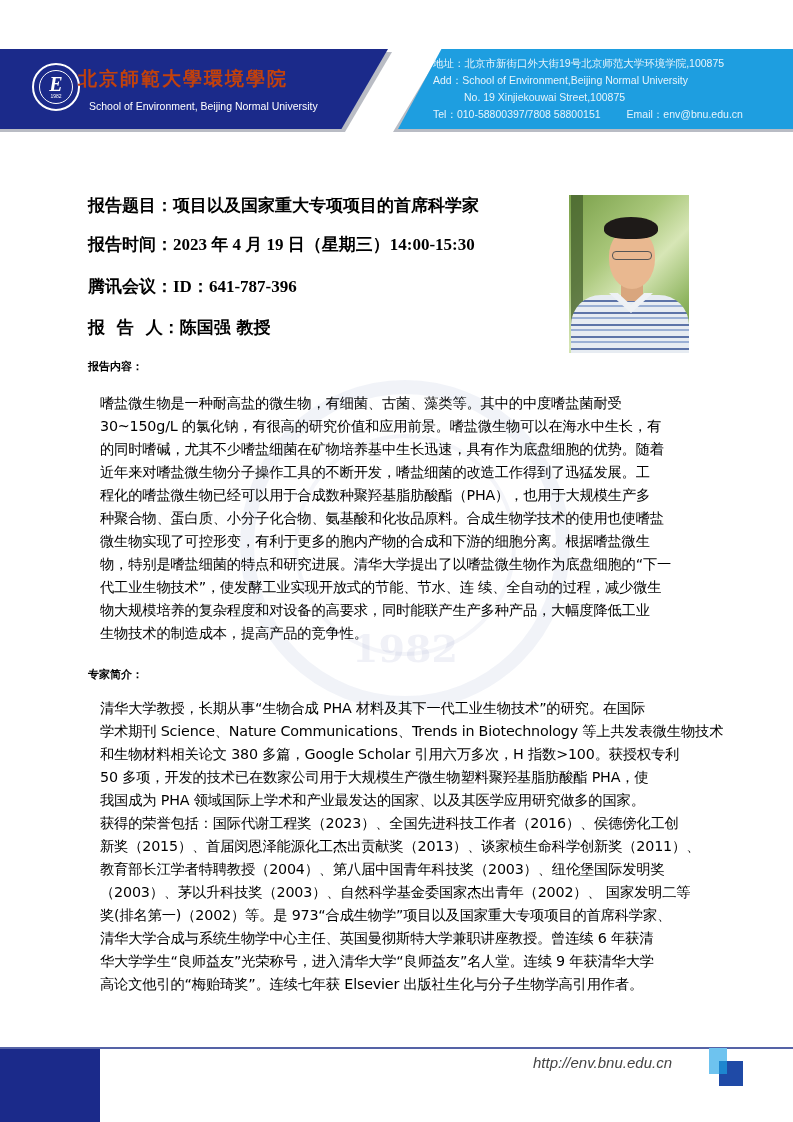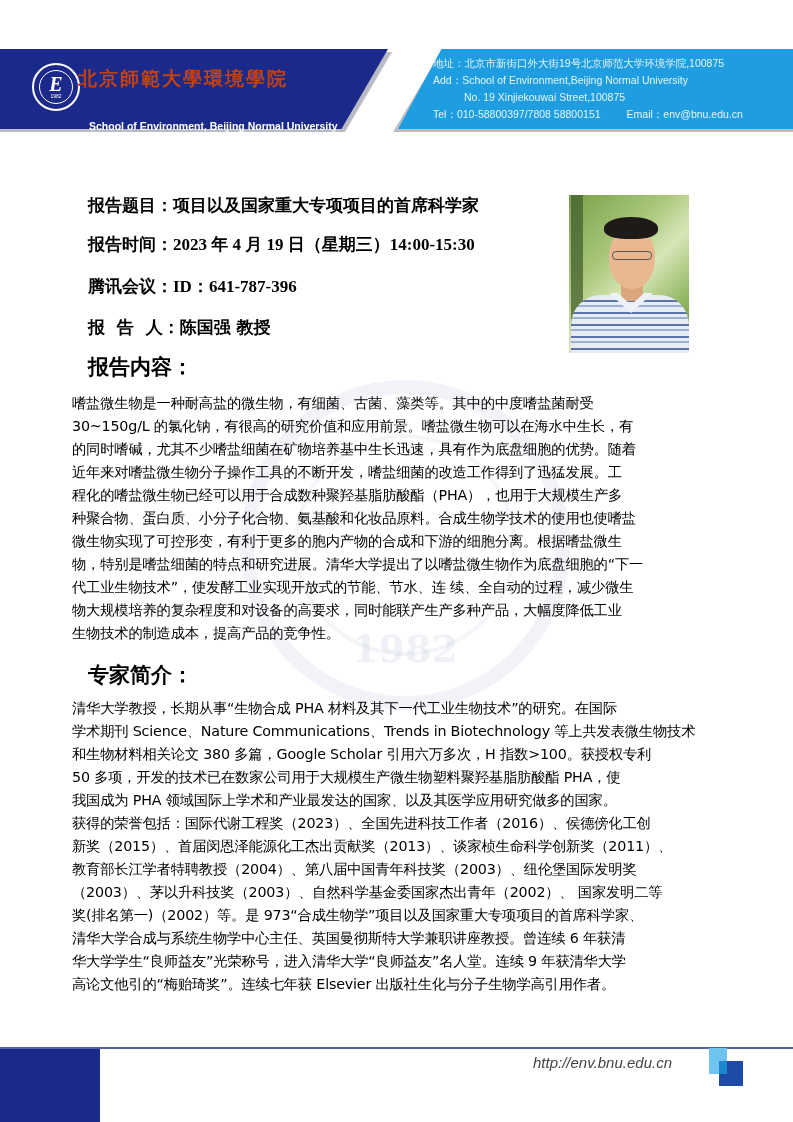--- a/index.html
+++ b/index.html
@@ -40,21 +40,21 @@
   }
   .logo-letter { font-family: "Liberation Serif", serif; font-style: italic; font-weight: bold; font-size: 20px; line-height: 18px; }
   .logo-year { font-family: "Liberation Sans", sans-serif; font-size: 5px; line-height: 6px; }
   .school-cn {
     position: absolute; left: 78px; top: 14px; color: #c2410c;
     font-family: "DejaVu Serif", serif; font-size: 19px; font-weight: bold; letter-spacing: 2px;
     line-height: 30px; white-space: nowrap;
   }
   .school-en {
     position: absolute; left: 89px; top: 51px; color: #fff;
-    font-family: "Liberation Sans", sans-serif; font-size: 10.5px; font-weight: bold; white-space: nowrap; margin-top: 20px;
+    font-family: "Liberation Sans", sans-serif; font-size: 10.5px; font-weight: normal; white-space: nowrap;
   }
   .contact {
     position: absolute; left: 433px; top: 6px; color: #e6f4fc;
     font-family: "Liberation Sans", "DejaVu Sans", sans-serif; font-size: 10.5px; line-height: 17px;
     white-space: nowrap;
   }
   .contact .indent { padding-left: 31px; }
   .contact .gap { display: inline-block; width: 26px; }
 
   
@@ -79,28 +79,28 @@
   .photo .glasses { position: absolute; left: 43px; top: 56px; width: 40px; height: 9px; border: 1.5px solid #555; border-radius: 4px; }
   .photo .neck { position: absolute; left: 52px; top: 88px; width: 22px; height: 18px; background: #d9a67e; }
   .photo .shirt {
     position: absolute; left: 2px; top: 100px; width: 118px; height: 60px; border-radius: 30px 30px 0 0;
     background: repeating-linear-gradient(180deg, #e7ecf2 0 5px, #5d74a8 5px 7px, #e7ecf2 7px 10px, #9bb0d4 10px 12px);
   }
   .photo .collar { position: absolute; left: 40px; top: 98px; width: 44px; height: 20px; background: #eef1f5; clip-path: polygon(0 0, 50% 100%, 100% 0, 80% 0, 50% 60%, 20% 0); }
 
   
   .section-title {
-    position: absolute; left: 88px; font-size: 21px; font-weight: bold; line-height: 21px;
+    position: absolute; left: 88px; font-size: 11px; font-weight: bold; line-height: 21px;
     font-family: "DejaVu Serif", "Liberation Serif", serif;
   }
   .st1 { top: 356px; }
   .st2 { top: 664px; }
 
   .para {
-    position: absolute; left: 72px; width: 625px; font-size: 14.3px; line-height: 23px;
+    position: absolute; left: 100px; width: 625px; font-size: 14.3px; line-height: 23px;
     font-family: "DejaVu Sans", "Liberation Sans", sans-serif; letter-spacing: -0.2px;
     text-align: justify;
   }
   .para .line { display: block; height: 23px; white-space: nowrap; overflow: hidden; }
   .p1 { top: 392px; }
   .p2 { top: 697px; }
 
   
   .watermark {
     position: absolute; left: 240px; top: 380px; width: 330px; height: 330px; border-radius: 50%;

